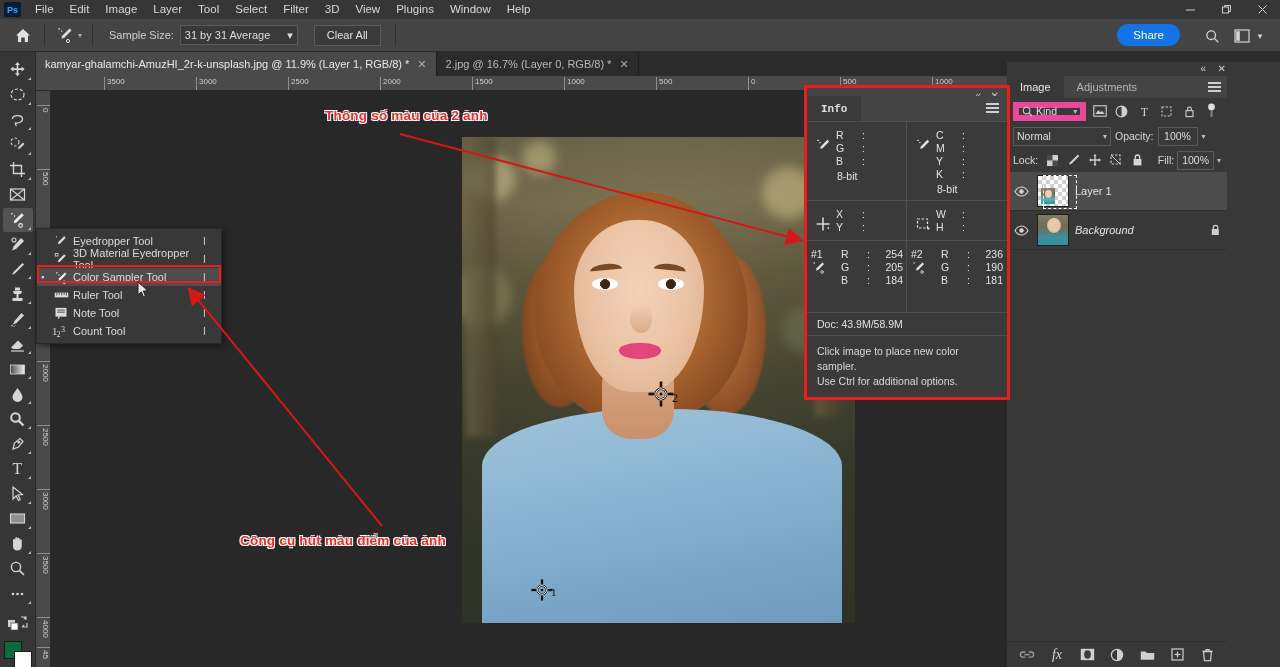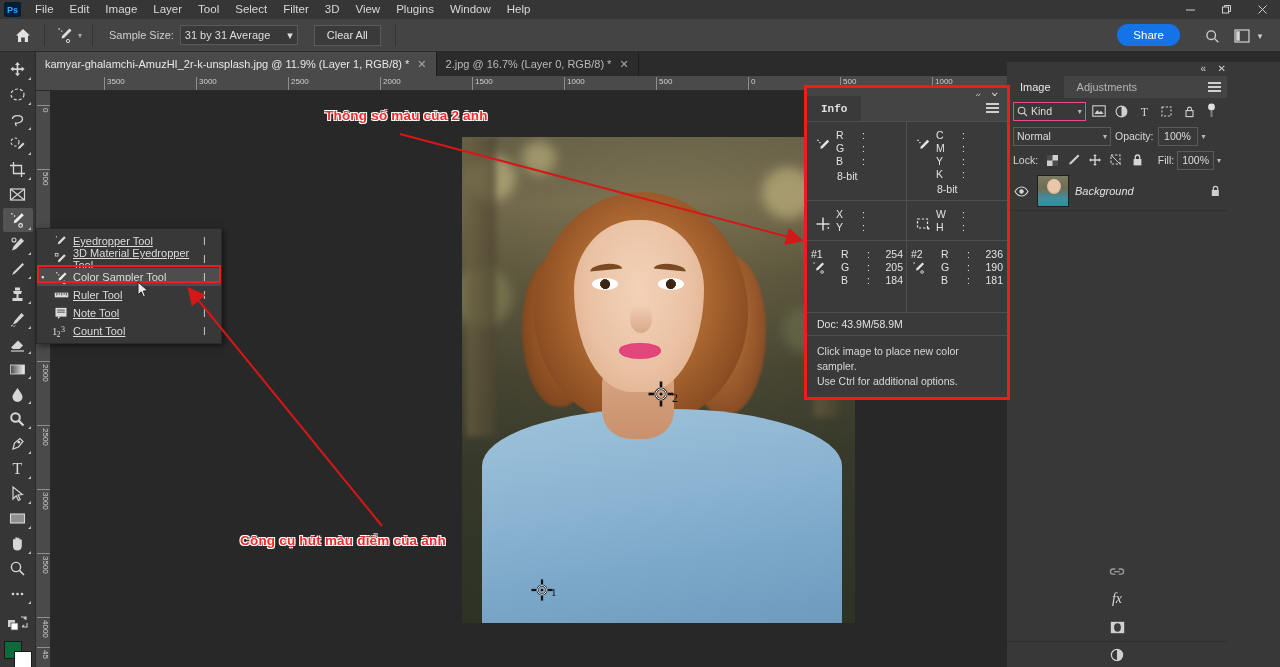--- a/index.html
+++ b/index.html
@@ -121,21 +121,21 @@
     background: #383838; border: 1px solid #2a2a2a;
     box-shadow: 2px 2px 6px rgba(0,0,0,.5); z-index: 40;
     padding: 3px 0;
   }
   .fly-item {
     height: 18px; display: flex; align-items: center;
     font-size: 11px; color: #dcdcdc; padding-left: 4px; position: relative;
   }
   .fly-item .dot { width: 10px; font-size: 9px; color: #ddd; }
   .fly-item .ico { width: 20px; display: flex; justify-content: center; align-items: center; }
-  .fly-item .lbl { flex: 1; padding-left: 2px; text-decoration: underline; }
+  .fly-item .lbl { flex: 1; padding-left: 2px; }
   .fly-item .key { width: 18px; text-align: left; font-size: 10px; color: #cfcfcf; }
   .fly-item.highlighted { background: #4d4d4d; }
   .fly-hl-box {
     position: absolute; left: 37px; top: 265px; width: 184px; height: 18px;
     border: 2px solid #ee1c1c; z-index: 45; pointer-events: none;
   }
   .cursor-arrow { position: absolute; left: 137px; top: 281px; z-index: 50; }
 
   
   .ruler-h {
@@ -266,21 +266,21 @@
   }
   .dock-top { height: 14px; background: #383838; position: relative; }
   .dock-top .ctrl { position: absolute; top: 1px; font-size: 10px; color: #cfcfcf; }
   .panel-tabs { height: 22px; background: #444; display: flex; position: relative; }
   .ptab { padding: 0 13px; height: 22px; display: flex; align-items: center;
     font-size: 11px; color: #b5b5b5; }
   .ptab.active { background: #383838; color: #e9e9e9; }
   .layers-body { background: #383838; width: 220px; }
   .filter-row { height: 26px; display: flex; align-items: center; padding: 0 6px; gap: 4px; }
   .kind-sel {
-    width: 78px; height: 19px; background: #393939; border: 1px solid #ec4899;
+    width: 78px; height: 19px; background: #393939; border: 6px solid #ec4899;
     display: flex; align-items: center; gap: 3px; padding: 0 3px; font-size: 10.5px; color: #ddd;
   }
   .fi { width: 20px; height: 19px; display: flex; align-items:center; justify-content:center; }
   .blend-row { height: 24px; display: flex; align-items: center; padding: 0 6px; gap: 4px; }
   .blend-sel {
     width: 98px; height: 19px; background: #393939; border: 1px solid #5a5a5a;
     display: flex; align-items: center; justify-content: space-between;
     padding: 0 3px; font-size: 10.5px; color: #ddd;
   }
   .op-label { font-size: 10.5px; color: #d6d6d6; }
@@ -321,21 +321,21 @@
   .layer-name { font-size: 11px; color: #e2e2e2; flex: 1; }
   .layer-name.italic { font-style: italic; }
   .layer-lock { width: 24px; display: flex; justify-content: center; }
   .marching {
     position: absolute; left: 36px; top: 3px; width: 34px; height: 34px;
     border: 1px dashed #fff; pointer-events: none;
   }
   .panel-footer {
     position: absolute; left: 0; bottom: 0; width: 220px; height: 26px;
     background: #383838; border-top: 1px solid #2f2f2f;
-    display: flex; align-items: center; justify-content: center; gap: 14px; flex-direction: column;
+    display: flex; align-items: center; justify-content: center; gap: 14px;
   }
   .pf { width: 16px; height: 16px; display: flex; align-items: center; justify-content: center; color: #c8c8c8; }
   .dock-rail {
     position: absolute; right: 0; top: 14px; width: 53px; bottom: 0; background: #454545;
   }
   .rail-btn {
     width: 28px; height: 28px; margin: 6px auto 0; background: #4f4f4f;
     border: 1px solid #3a3a3a; display: flex; align-items: center; justify-content: center;
   }
   .zoom-corner {
@@ -1005,20 +1005,36 @@
           <svg width="13" height="14" viewBox="0 0 13 14">
               <rect x="2.6" y="6" width="7.8" height="6.4" fill="#d6d6d6"></rect>
               <path d="M4.3 6 V4.2 a2.2 2.2 0 0 1 4.4 0 V6" fill="none" stroke="#d6d6d6" stroke-width="1.3"></path>
             </svg>
         </div>
         <span class="op-label" style="margin-left:8px">Fill:</span>
         <div class="op-val">100%</div>
         <span class="tiny-chev">▾</span>
       </div>
 
+      <div class="layer-row selected">
+        <div class="eye-cell">
+          <svg width="15" height="11" viewBox="0 0 15 11">
+              <path d="M7.5 1 C11.5 1 14 5.5 14 5.5 C14 5.5 11.5 10 7.5 10 C3.5 10 1 5.5 1 5.5 C1 5.5 3.5 1 7.5 1 Z" fill="none" stroke="#d6d6d6" stroke-width="1.1"></path>
+              <circle cx="7.5" cy="5.5" r="2.2" fill="#d6d6d6"></circle>
+            </svg>
+        </div>
+        <div class="thumb">
+          <div class="checker"></div>
+          <div class="mini-inset">
+              <div class="hd2"></div>
+            </div>
+        </div>
+        <div class="marching"></div>
+        <div class="layer-name">Layer 1</div>
+      </div>
 
       <div class="layer-row">
         <div class="eye-cell">
           <svg width="15" height="11" viewBox="0 0 15 11">
               <path d="M7.5 1 C11.5 1 14 5.5 14 5.5 C14 5.5 11.5 10 7.5 10 C3.5 10 1 5.5 1 5.5 C1 5.5 3.5 1 7.5 1 Z" fill="none" stroke="#d6d6d6" stroke-width="1.1"></path>
               <circle cx="7.5" cy="5.5" r="2.2" fill="#d6d6d6"></circle>
             </svg>
         </div>
         <div class="thumb">
           <div class="thumb-photo">

